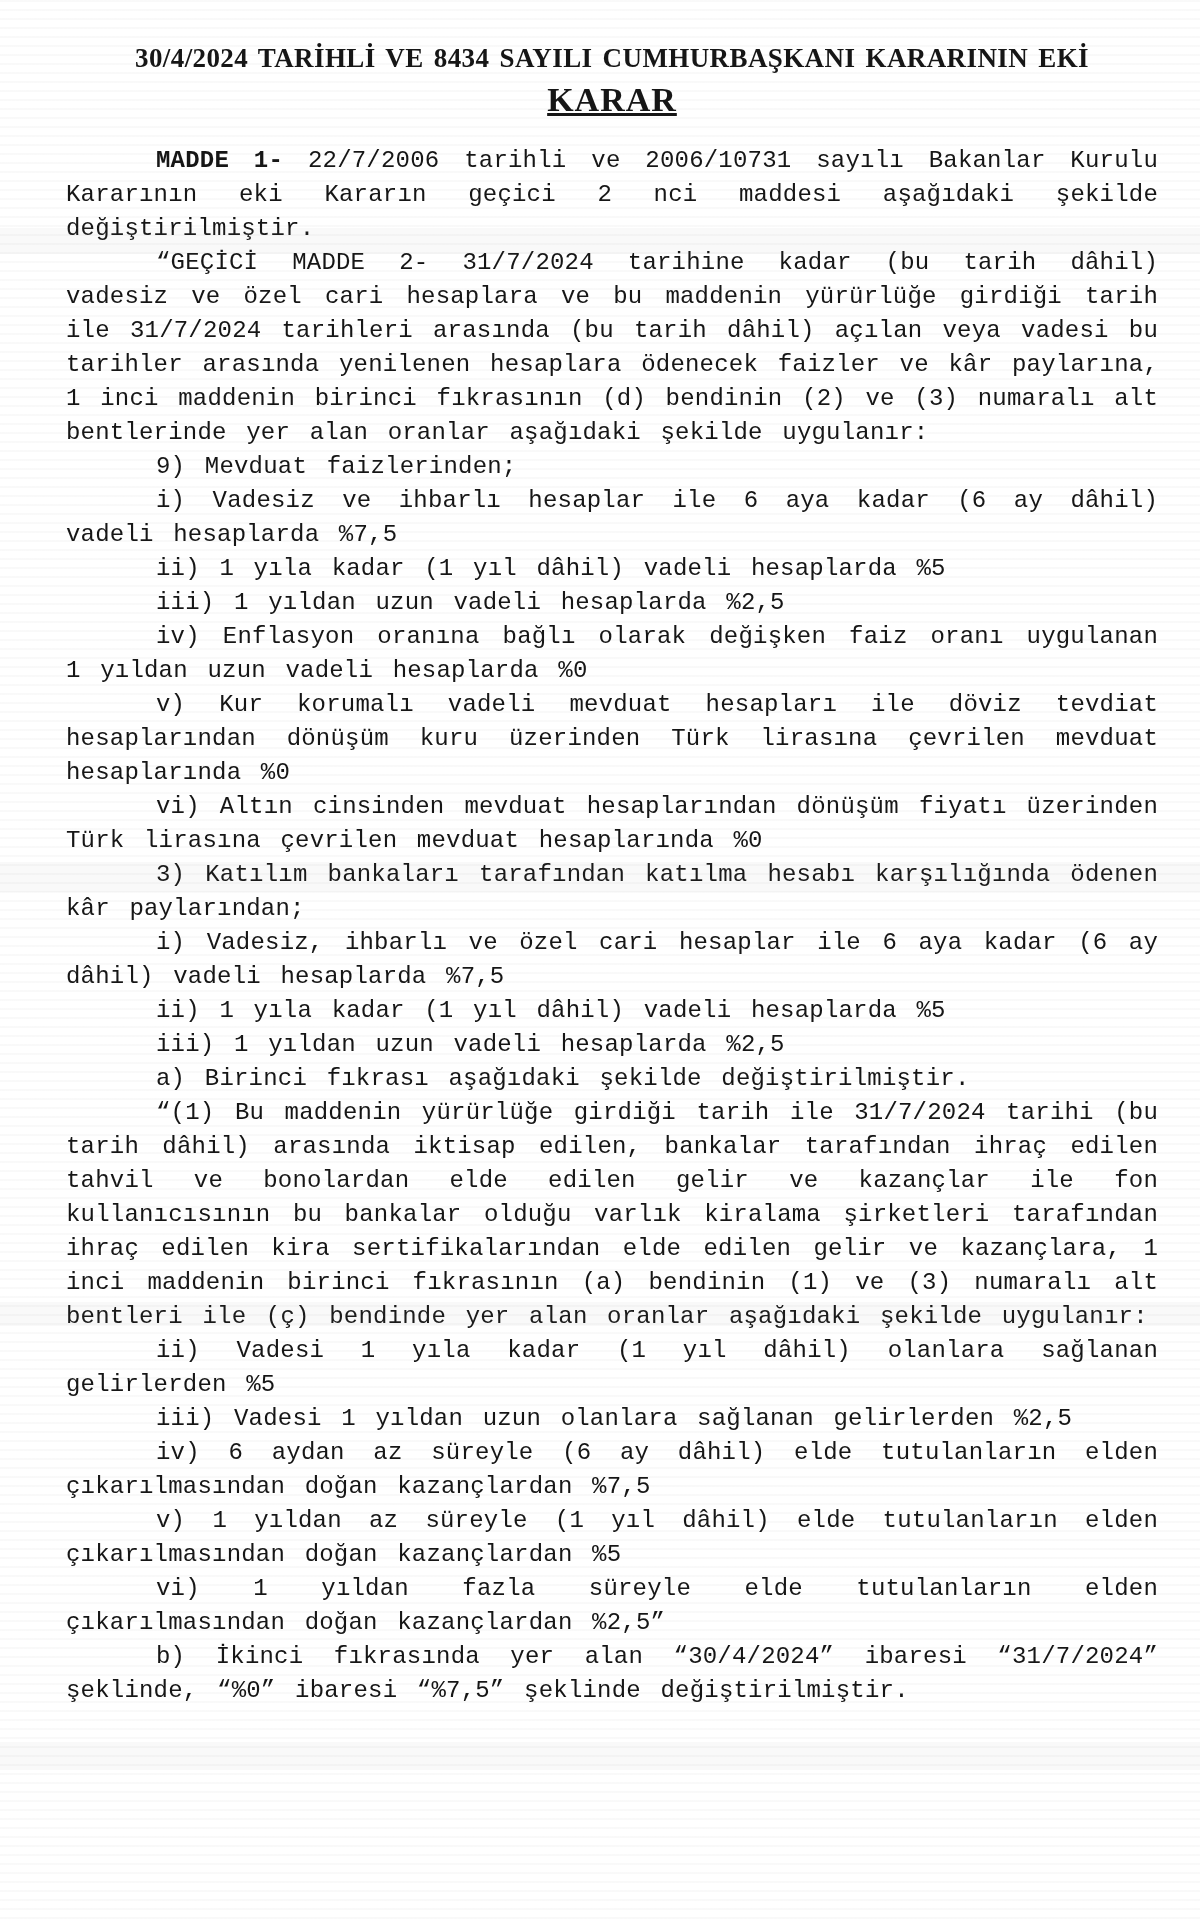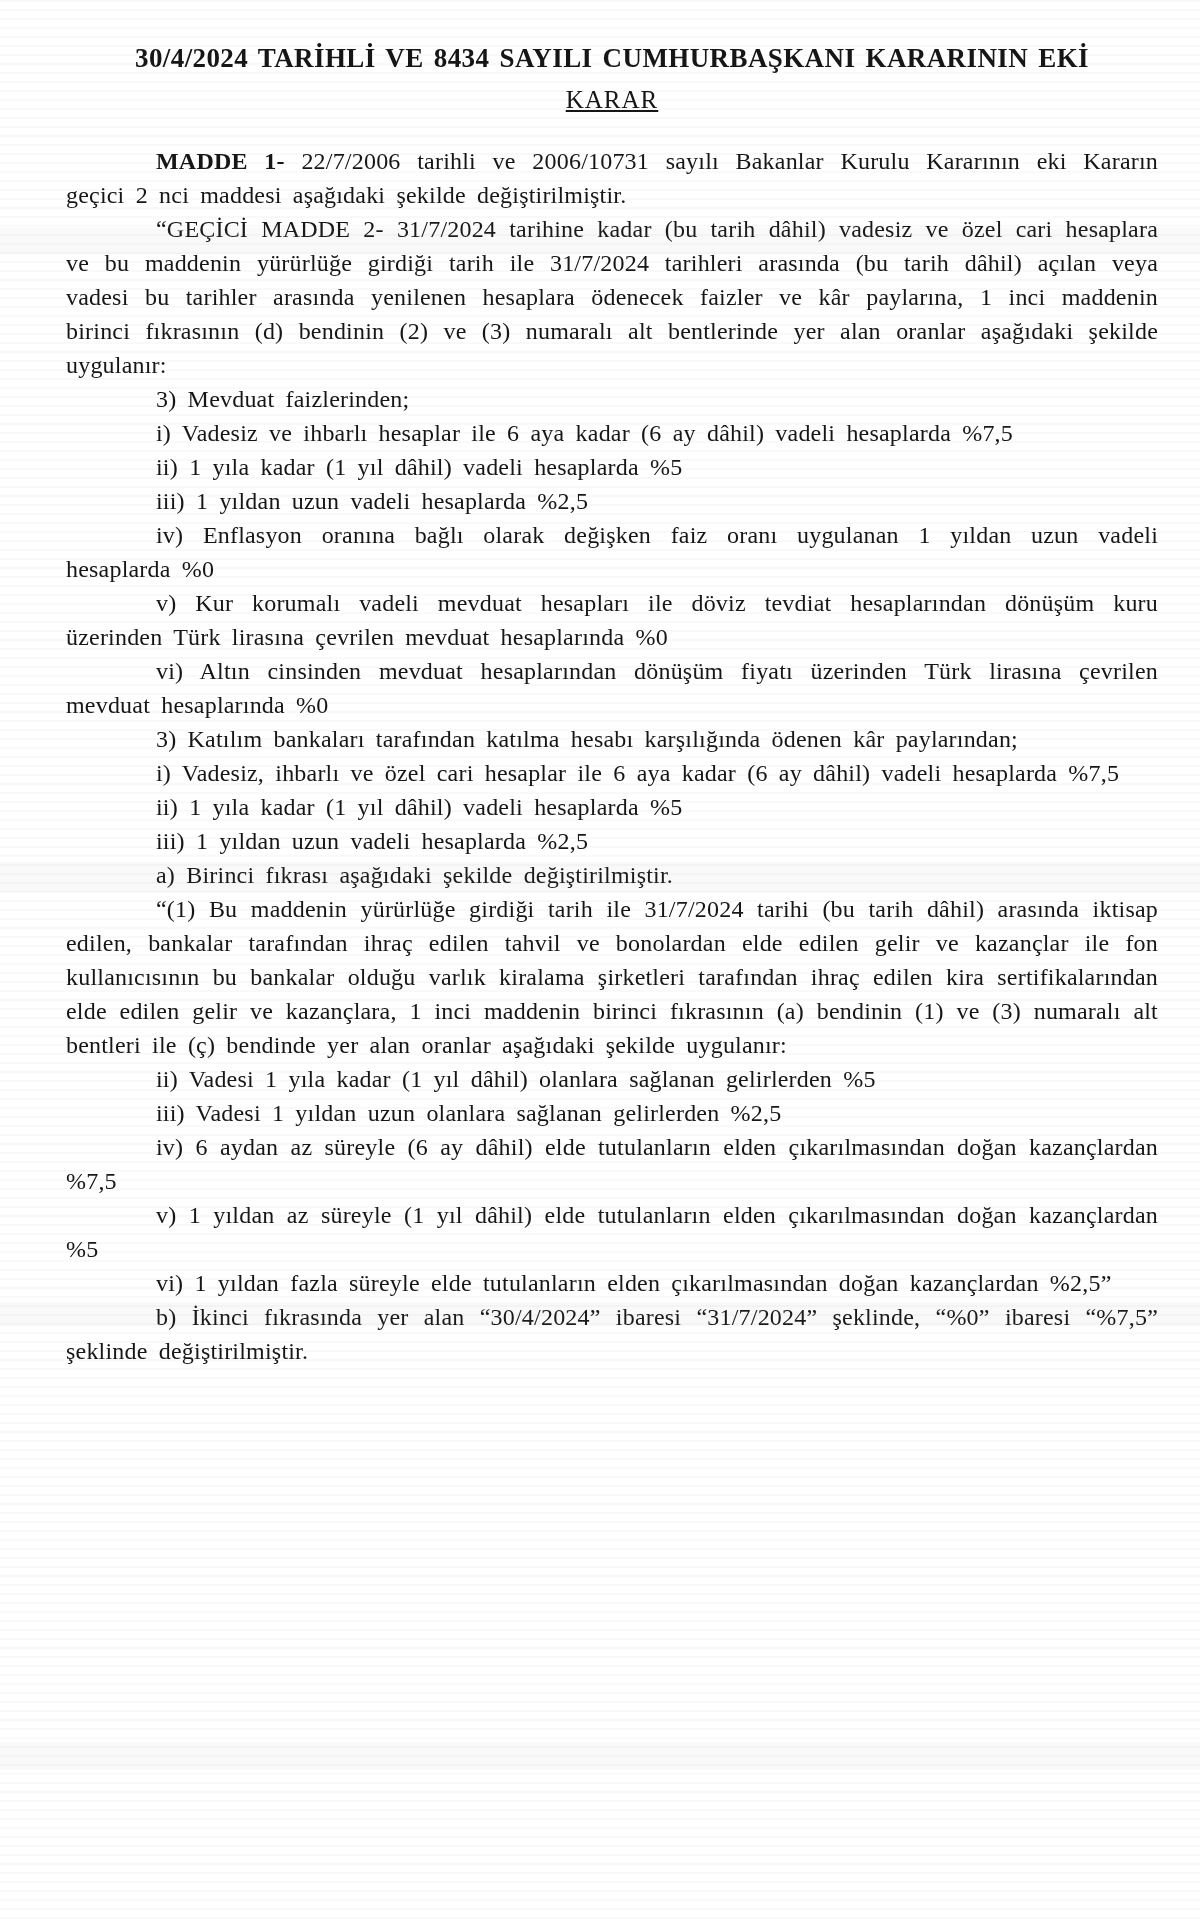--- a/index.html
+++ b/index.html
@@ -33,37 +33,38 @@
     text-align: center;
     font-size: 27px;
     font-weight: bold;
     letter-spacing: 0.4px;
     line-height: 40px;
     word-spacing: 3px;
   }
   .subtitle {
     margin: 2px 0 0 0;
     text-align: center;
-    font-size: 25px;
-    font-weight: normal;
+    font-size: 34px;
+    font-weight: bold;
     letter-spacing: 1px;
     line-height: 40px;
     text-decoration: underline;
   }
   .body-text {
     margin-top: 24px;
   }
   .para {
     margin: 0;
     font-size: 24px;
     line-height: 34px;
     text-align: justify;
     text-indent: 90px;
     word-spacing: 5px;
     letter-spacing: 0.2px;
+    font-family: Liberation Mono, monospace;
   }
   .para .lead {
     font-weight: bold;
   }
   .gap-top {
     margin-top: 50px;
   }
 </style>
 </head>
 <body>
@@ -77,21 +78,21 @@
 
   <h1 class="title">30/4/2024 TARİHLİ VE 8434 SAYILI CUMHURBAŞKANI KARARININ EKİ</h1>
   <h2 class="subtitle">KARAR</h2>
 
   <div class="body-text">
 
     <p class="para"><span class="lead">MADDE 1-</span> <span>22/7/2006 tarihli ve 2006/10731 sayılı Bakanlar Kurulu Kararının eki Kararın geçici 2 nci maddesi aşağıdaki şekilde değiştirilmiştir.</span></p>
 
     <p class="para">“GEÇİCİ MADDE 2- 31/7/2024 tarihine kadar (bu tarih dâhil) vadesiz ve özel cari hesaplara ve bu maddenin yürürlüğe girdiği tarih ile 31/7/2024 tarihleri arasında (bu tarih dâhil) açılan veya vadesi bu tarihler arasında yenilenen hesaplara ödenecek faizler ve kâr paylarına, 1 inci maddenin birinci fıkrasının (d) bendinin (2) ve (3) numaralı alt bentlerinde yer alan oranlar aşağıdaki şekilde uygulanır:</p>
 
-    <p class="para">3) Mevduat faizlerinden;</p>
+    <p class="para">9) Mevduat faizlerinden;</p>
     <p class="para">i) Vadesiz ve ihbarlı hesaplar ile 6 aya kadar (6 ay dâhil) vadeli hesaplarda %7,5</p>
     <p class="para">ii) 1 yıla kadar (1 yıl dâhil) vadeli hesaplarda %5</p>
     <p class="para">iii) 1 yıldan uzun vadeli hesaplarda %2,5</p>
     <p class="para">iv) Enflasyon oranına bağlı olarak değişken faiz oranı uygulanan 1 yıldan uzun vadeli hesaplarda %0</p>
     <p class="para">v) Kur korumalı vadeli mevduat hesapları ile döviz tevdiat hesaplarından dönüşüm kuru üzerinden Türk lirasına çevrilen mevduat hesaplarında %0</p>
     <p class="para">vi) Altın cinsinden mevduat hesaplarından dönüşüm fiyatı üzerinden Türk lirasına çevrilen mevduat hesaplarında %0</p>
     <p class="para">3) Katılım bankaları tarafından katılma hesabı karşılığında ödenen kâr paylarından;</p>
     <p class="para">i) Vadesiz, ihbarlı ve özel cari hesaplar ile 6 aya kadar (6 ay dâhil) vadeli hesaplarda %7,5</p>
     <p class="para">ii) 1 yıla kadar (1 yıl dâhil) vadeli hesaplarda %5</p>
     <p class="para">iii) 1 yıldan uzun vadeli hesaplarda %2,5</p>

